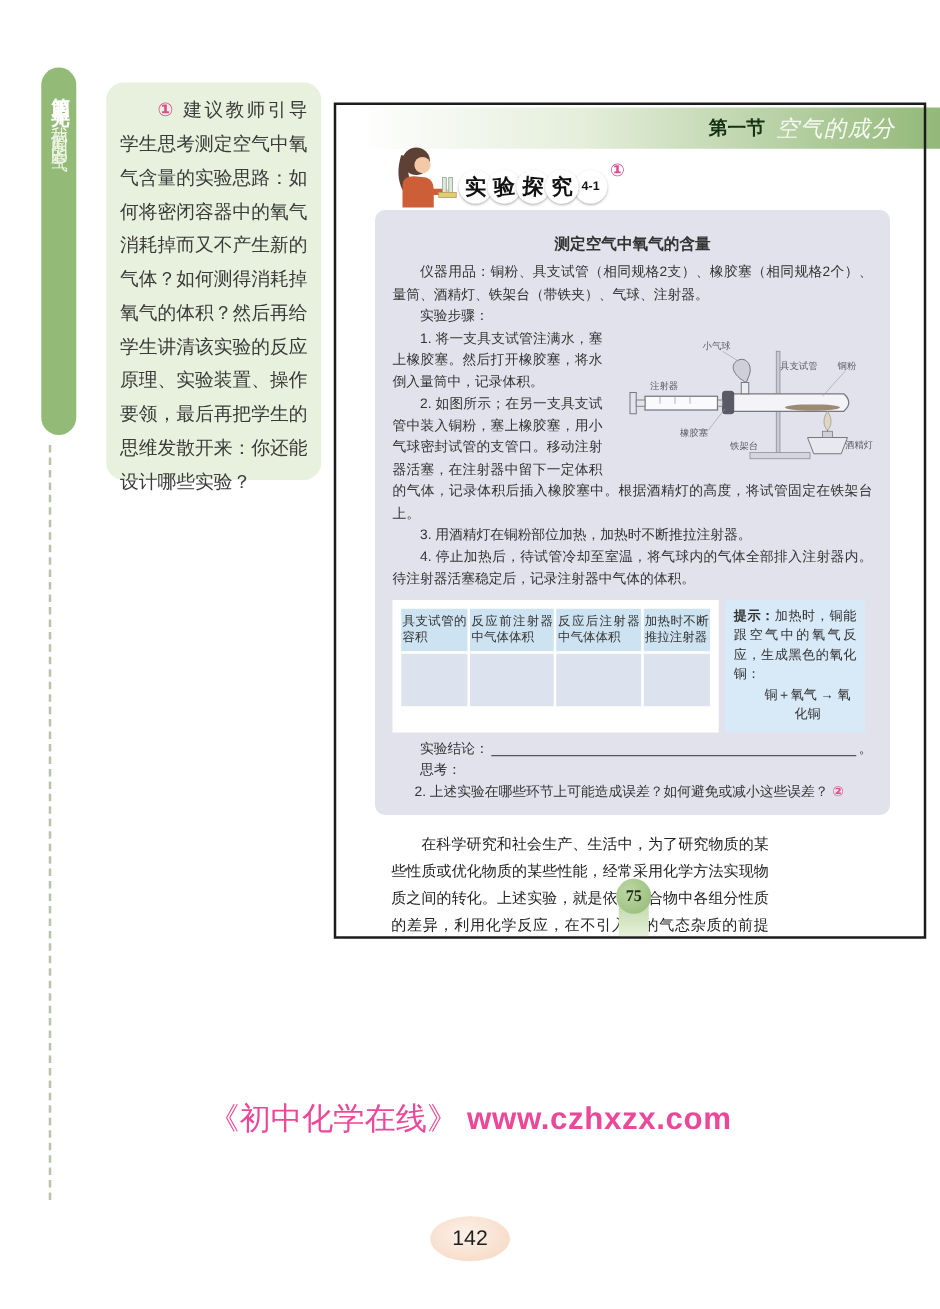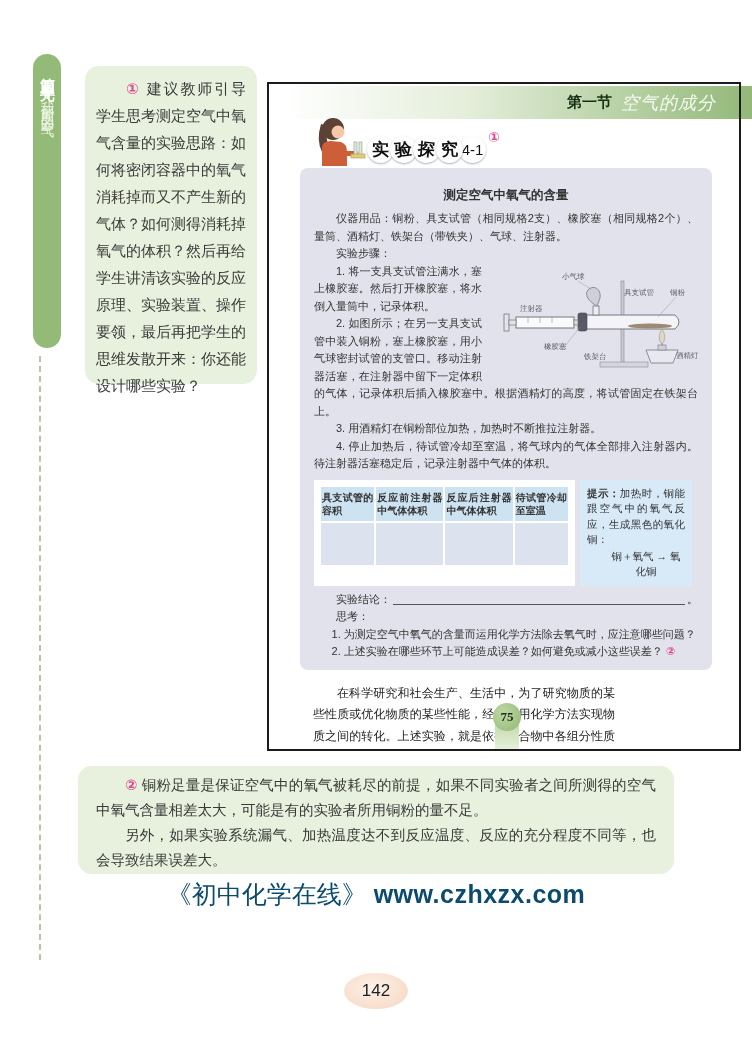--- a/index.html
+++ b/index.html
@@ -42,40 +42,40 @@
   
   .explore { position:relative; margin:42px 0 0 28px; height:58px; z-index:3; }
   .girl { position:absolute; left:8px; top:-14px; }
   .hc-row { position:absolute; left:74px; top:10px; display:flex; align-items:center; }
   .hc {
     width:27px; height:27px; background:#ffffff; border-radius:50%;
     box-shadow:0 1px 2px rgba(0,0,0,.3); display:flex; align-items:center; justify-content:center;
     font-weight:900; font-size:17px; margin-left:-4px; color:#111;
     font-family:"Liberation Serif","DejaVu Serif",serif;
   }
-  .hc.num { font-size:15px; font-weight:normal; font-family:"Liberation Sans",sans-serif; }
+  .hc.num { font-size:10px; font-weight:bold; font-family:"Liberation Sans",sans-serif; }
   .hc:nth-child(2){ transform:rotate(-6deg);} .hc:nth-child(3){ transform:rotate(5deg);}
   .hc:nth-child(4){ transform:rotate(-4deg);}
   .hmark { font-size:14px; margin:-26px 0 0 2px; }
 
   
   .expbox {
     position:relative; margin:-16px 4px 0 31px; width:412px; background:#e2e2ed; border-radius:8px;
     padding:10px 14px 9px 14px; box-sizing:border-box; font-size:11px; line-height:17.5px;
     text-align:justify; color:#333333;
   }
   .expbox .title { text-align:center; font-weight:bold; font-size:12.5px; margin:10px 0 7px 0; line-height:15px; }
   .expbox p { margin:0; text-indent:2em; }
   .diagram { float:right; width:208px; height:110px; margin:2px 0 4px 8px; }
   .diagram text { font-size:7.5px; fill:#5c5c66; font-family:"Liberation Sans",sans-serif; }
 
   .tablerow { display:flex; gap:5px; margin:7px 0 5px 0; clear:both; }
   .tbl-wrap { background:#ffffff; width:261px; padding:5px; box-sizing:border-box; }
   .exp-table { border-collapse:separate; border-spacing:2px; width:100%; table-layout:fixed; }
-  .exp-table th { background:#cde3f1; font-weight:bold; font-size:10px; line-height:13px; padding:4px 1px; color:#333; }
+  .exp-table th { background:#cde3f1; font-weight:normal; font-size:10px; line-height:13px; padding:4px 1px; color:#333; }
   .exp-table td { background:#dde3ee; height:40px; }
   .tips { background:#d8eaf8; width:112px; padding:6px 7px; box-sizing:border-box; font-size:10.5px; line-height:15.5px; text-align:justify; border-radius:2px; }
   .tips .eq { text-align:center; text-indent:0; margin-top:1px;margin-left:20px; }
 
   .concl { display:flex; align-items:flex-end; text-indent:0 !important; margin-top:4px !important; }
   .concl .lbl { white-space:nowrap; margin-left:2em; }
   .concl .blank { flex:1; border-bottom:1px solid #555; margin:0 2px 3px 2px; height:12px; }
   .q { text-indent:1.6em !important; }
 
   .bodypara { margin:13px 0 0 44px; width:302px; font-size:12px; line-height:21.5px; text-align:justify; color:#232323; }
@@ -84,21 +84,21 @@
   
   .badge { position:absolute; left:224px; bottom:0; width:28px; height:46px; }
   .badge .ribbon { position:absolute; left:2px; bottom:0; width:24px; height:34px; background:linear-gradient(to bottom,#b7d29e,#e6f0da); }
   .badge .circle {
     position:absolute; top:0; left:0; width:28px; height:28px; border-radius:50%;
     background:radial-gradient(circle at 35% 35%, #bcd7a3, #93b976);
     display:flex; align-items:center; justify-content:center; font-size:13px; font-weight:bold; color:#1f2d1a;font-family:Liberation Serif, serif;
   }
 
   
-  .watermark { position:absolute; left:0; top:878px; width:752px; text-align:center; color:#0c4a6e; font-size:25px; white-space:nowrap; }
+  .watermark { position:absolute; left:0; top:878px; width:752px; text-align:center; color:#ec4899; font-size:25px; white-space:nowrap; }
   .wm-name { font-family:"Liberation Serif","DejaVu Serif",serif; font-weight:normal; }
   .wm-url  { font-weight:bold; letter-spacing:0.5px; }
   .pagenum {
     position:absolute; left:344px; top:973px; width:64px; height:36px;
     background:radial-gradient(ellipse at 45% 40%, #fdf1e9 0%, #f7dcc9 75%);
     border-radius:50%; display:flex; align-items:center; justify-content:center; font-size:17px; color:#1e1e1e;
   }
 </style>
 </head>
 <body>
@@ -188,21 +188,21 @@
       <p>4. 停止加热后，待试管冷却至室温，将气球内的气体全部排入注射器内。待注射器活塞稳定后，记录注射器中气体的体积。</p>
 
       <div class="tablerow">
         <div class="tbl-wrap">
           <table class="exp-table">
             <thead>
               <tr>
                 <th style="width:22%">具支试管的容积</th>
                 <th style="width:28%">反应前注射器中气体体积</th>
                 <th style="width:28%">反应后注射器中气体体积</th>
-                <th style="width:22%">待试管冷却至室温</th>
+                <th style="width:22%">加热时不断推拉注射器</th>
               </tr>
             </thead>
             <tbody>
               <tr>
                 <td></td>
                 <td></td>
                 <td></td>
                 <td></td>
               </tr>
             </tbody>
@@ -213,38 +213,33 @@
           <div class="eq">铜＋氧气 → 氧化铜</div>
         </div>
       </div>
 
       <p class="concl">
         <span class="lbl">实验结论：</span>
         <span class="blank"></span>
         <span>。</span>
       </p>
       <p>思考：</p>
-      <p class="q">1. 为测定空气中氧气的含量而运用化学方法除去氧气时，应注意哪些问题？</p>
       <p class="q"><span>2. 上述实验在哪些环节上可能造成误差？如何避免或减小这些误差？</span> <span class="pink">②</span></p>
     </div>
 
     <div class="bodypara">
       <p>在科学研究和社会生产、生活中，为了研究物质的某些性质或优化物质的某些性能，经常采用化学方法实现物质之间的转化。上述实验，就是依据混合物中各组分性质的差异，利用化学反应，在不引入新的气态杂质的前提下，将氧气转化为固态的氧化铜，从而达到测定空气中氧气含量的目的。</p>
     </div>
 
     <div class="badge">
       <div class="ribbon"></div>
       <div class="circle">75</div>
     </div>
   </div>
 
-  <div class="note note2">
-    <p><span class="pink">②</span> <span>铜粉足量是保证空气中的氧气被耗尽的前提，如果不同实验者之间所测得的空气中氧气含量相差太大，可能是有的实验者所用铜粉的量不足。</span></p>
-    <p>另外，如果实验系统漏气、加热温度达不到反应温度、反应的充分程度不同等，也会导致结果误差大。</p>
-  </div>
 
   <div class="watermark">
     <span class="wm-name">《初中化学在线》</span>
     <span class="wm-url">www.czhxzx.com</span>
   </div>
 
   <div class="pagenum">142</div>
 
 </div>
 

